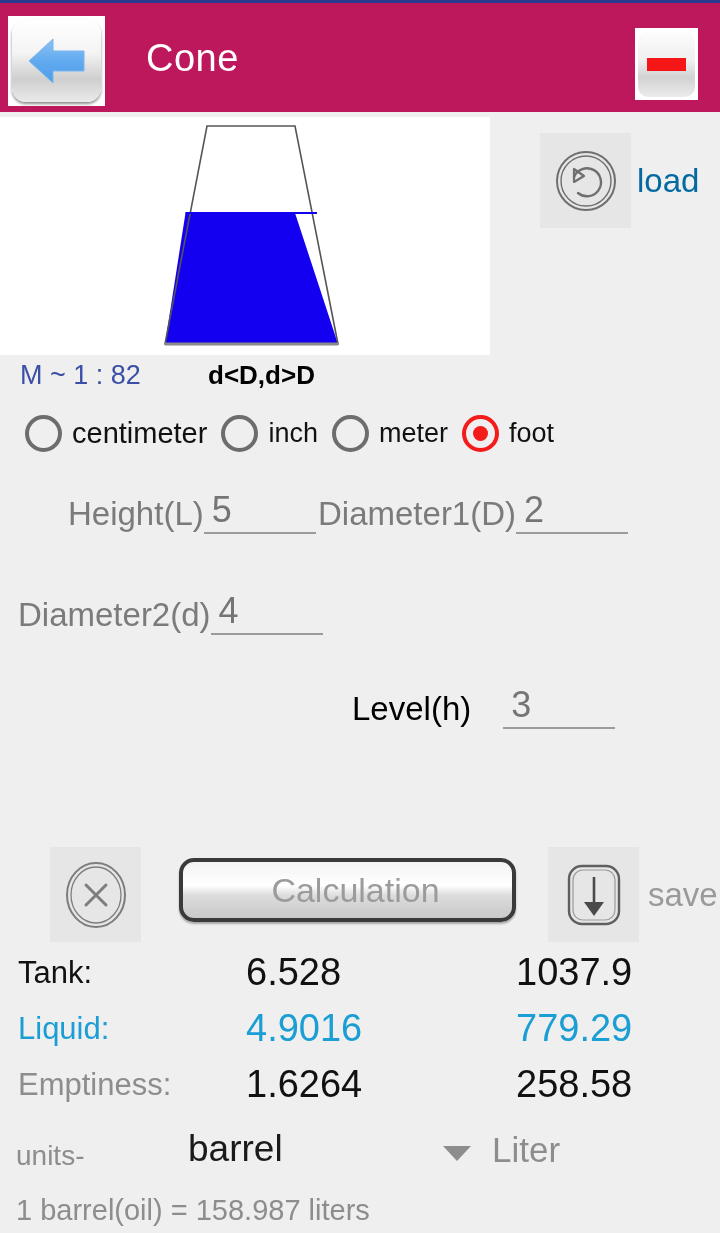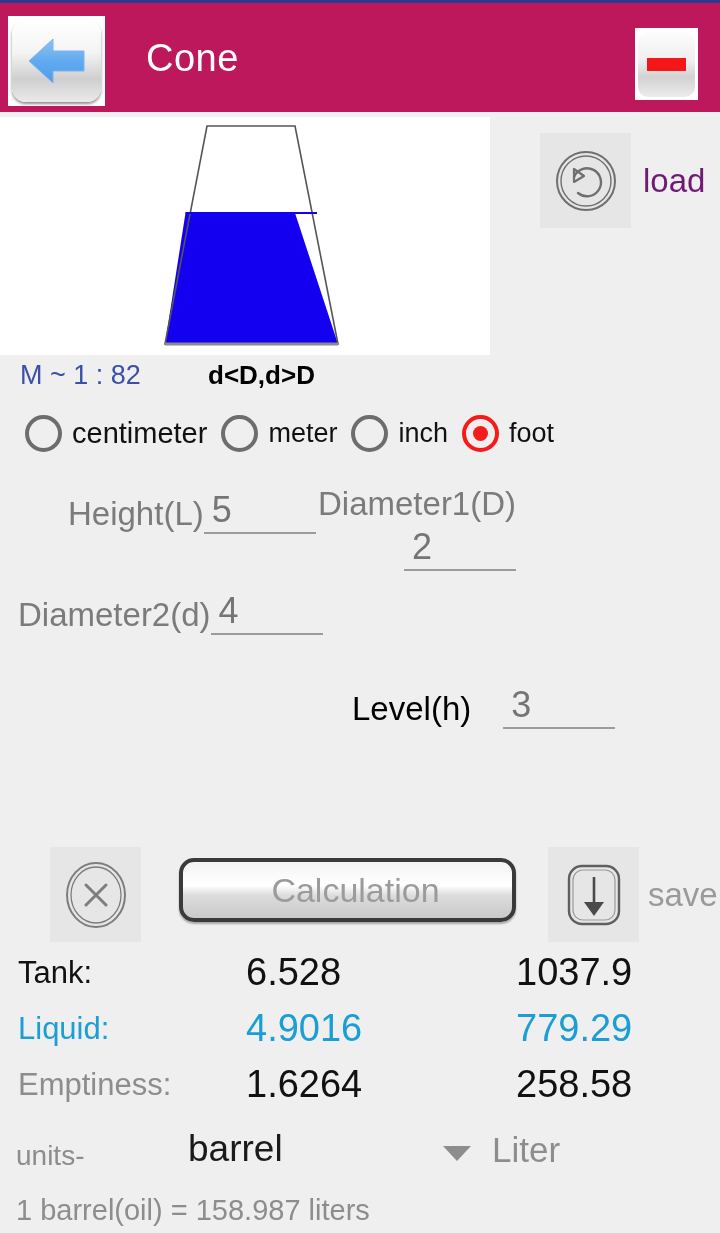--- a/index.html
+++ b/index.html
@@ -48,21 +48,21 @@
   
   .diagram-panel {
     position: absolute; left: 0; top: 117px; width: 490px; height: 238px;
     background: #ffffff;
   }
   .load-wrap { position: absolute; left: 540px; top: 133px; display: flex; align-items: center; }
   .icon-tile {
     width: 91px; height: 95px; background: #e6e6e6;
     display: flex; align-items: center; justify-content: center;
   }
-  .load-label { font-size: 33px; color: #701a75; margin-left: 12px; }
+  .load-label { font-size: 33px; color: #0369a1; margin-left: 6px; }
 
   
   .scale-row { position: absolute; left: 0; top: 360px; width: 720px; height: 40px; }
   .scale-m { position: absolute; left: 20px; top: 0; font-size: 27px; color: #3b4fa6; }
   .scale-note { position: absolute; left: 208px; top: 0; font-size: 26px; color: #000000; font-weight: bold; }
 
   
   .radio-row {
     position: absolute; left: 25px; top: 408px; width: 680px; height: 50px;
     display: flex; align-items: center;
@@ -188,38 +188,38 @@
     <div class="scale-note">d&lt;D,d&gt;D</div>
   </div>
 
   <div class="radio-row">
     <div class="radio-item">
       <span class="radio-mark"></span>
       <span class="radio-label">centimeter</span>
     </div>
     <div class="radio-item">
       <span class="radio-mark"></span>
+      <span class="radio-label sm">inch</span>
+    </div>
+    <div class="radio-item">
+      <span class="radio-mark"></span>
       <span class="radio-label sm">meter</span>
-    </div>
-    <div class="radio-item">
-      <span class="radio-mark"></span>
-      <span class="radio-label sm">inch</span>
     </div>
     <div class="radio-item">
       <span class="radio-mark on"></span>
       <span class="radio-label sm">foot</span>
     </div>
   </div>
 
   <div class="field" style="left:68px; top:487px;">
     <span class="field-label">Height(L)</span>
     <span class="field-input">5</span>
   </div>
 
-  <div class="field" style="left:318px; top:487px;flex-direction:column;">
+  <div class="field" style="left:318px; top:487px;">
     <span class="field-label">Diameter1(D)</span>
     <span class="field-input">2</span>
   </div>
 
   <div class="field" style="left:18px; top:588px;">
     <span class="field-label">Diameter2(d)</span>
     <span class="field-input">4</span>
   </div>
 
   <div class="field" style="left:352px; top:682px;">

